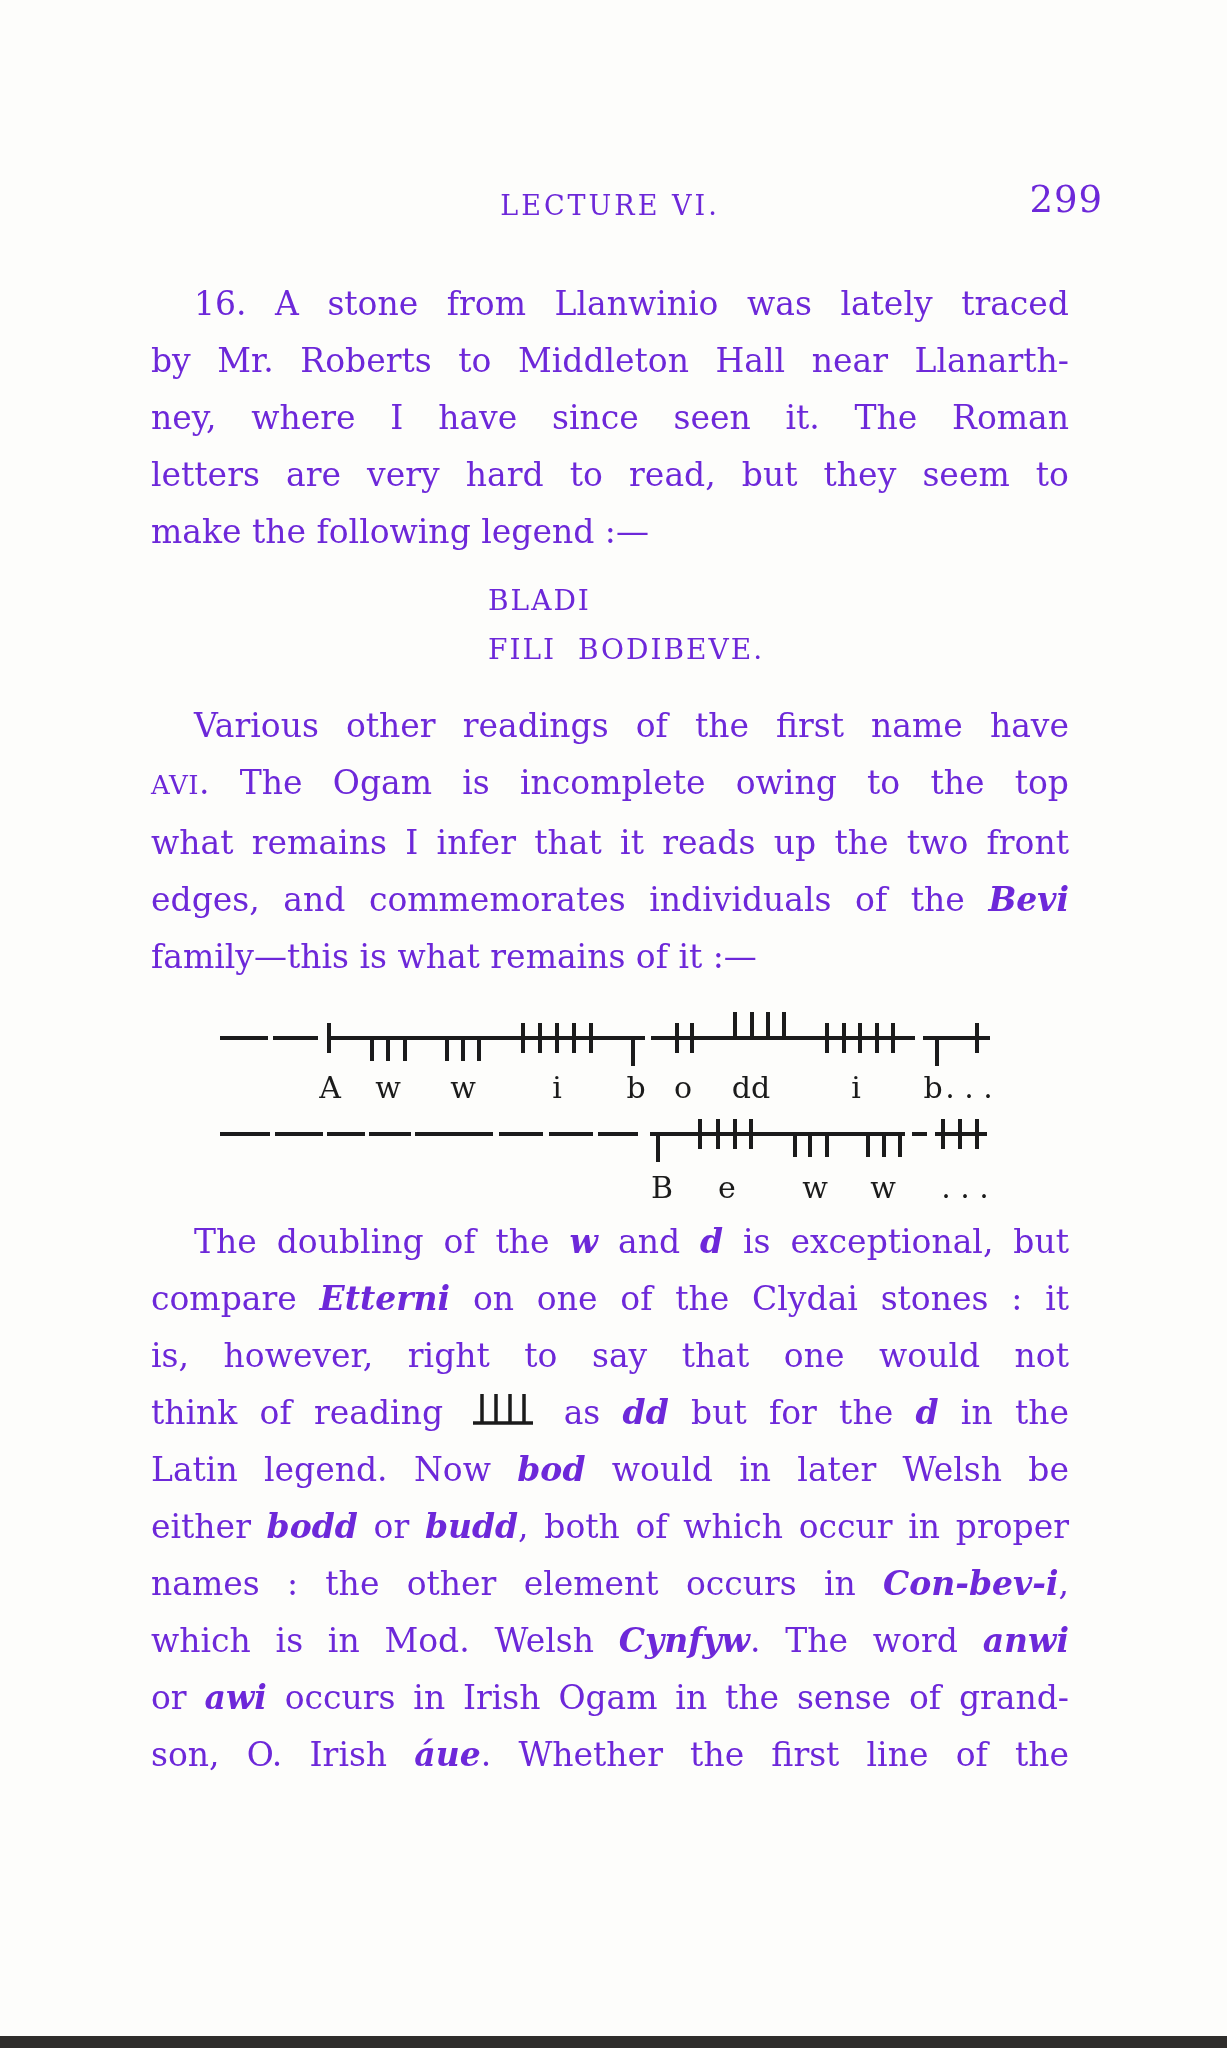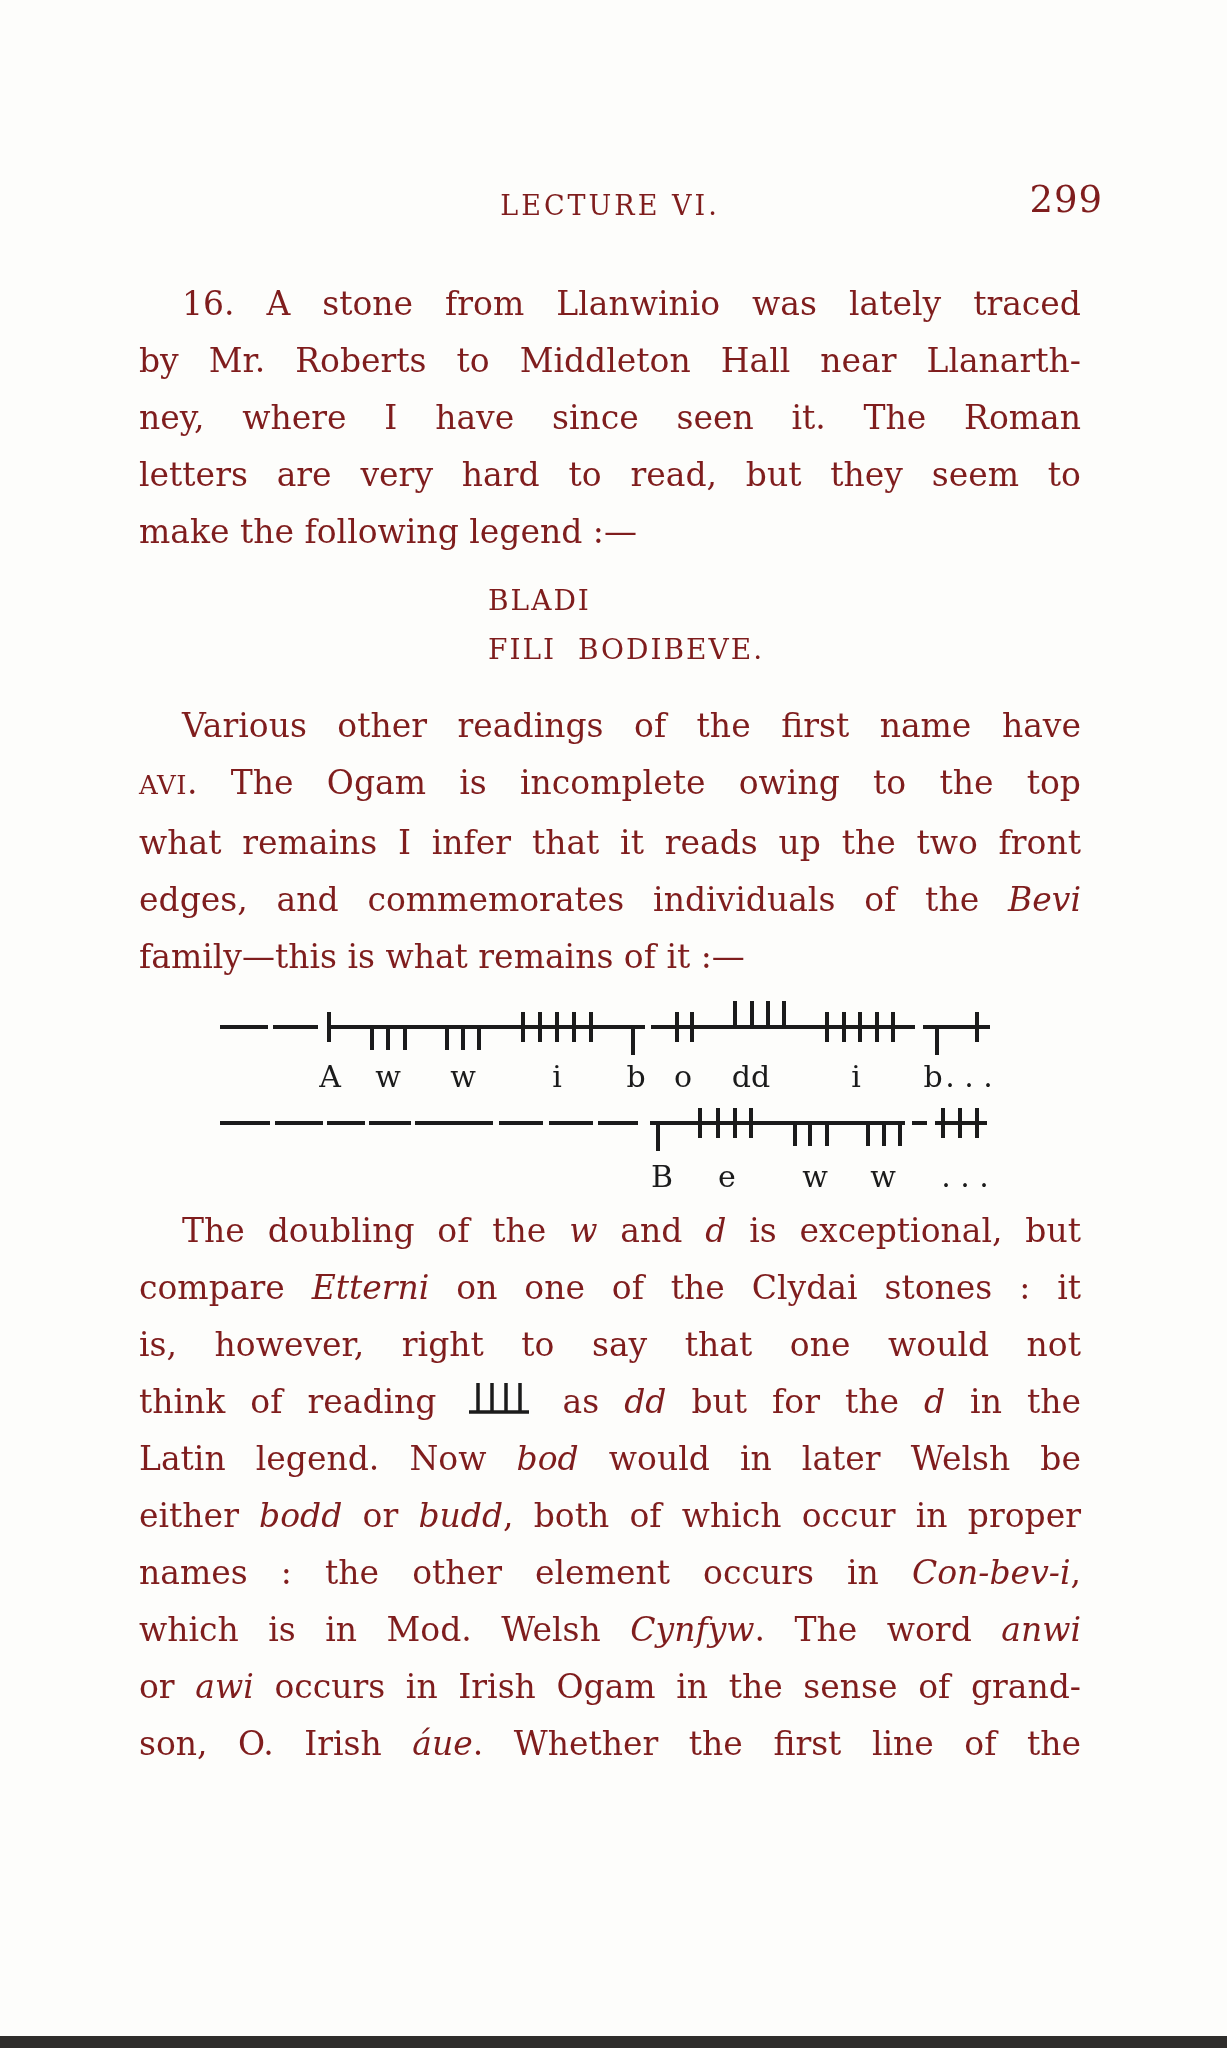--- a/index.html
+++ b/index.html
@@ -4,58 +4,58 @@
 <style>
   html,body{margin:0;padding:0;background:#e8e8e4;}
   .page{
     position:relative;
     width:1227px;height:2048px;
     margin:0 auto;
     background:#fdfdfb;
     box-sizing:border-box;
     padding:186px 142px 0 135px;
     font-family:"DejaVu Serif","Liberation Serif",serif;
-    color:#7f1d1d;
+    color:#6d28d9;
     overflow:hidden;
   }
   .running-header{
     position:relative;
     height:40px;
     line-height:40px;
   }
   .header-title{
     display:block;
     text-align:center;
     font-size:27px;
     letter-spacing:3px;
     white-space:pre;
   }
   .page-number{
     position:absolute;
     right:-18px;top:-6px;
     font-size:37px;
     letter-spacing:1px;
   }
-  .para{margin:4px;}
+  .para{margin:16px;}
   .para .line{
     font-size:33px;
     line-height:57px;
     text-align:justify;
     text-align-last:justify;
     white-space:normal;
   }
   .para .line.left{
     text-align:right;
     text-align-last:left;
   }
   .para .line.indent{text-indent:43px;}
   .para-1{margin-top:49px;}
   .para-2{margin-top:23px;}
   .para-3{margin-top:2px;}
-  .italic{font-style:italic;}
+  .italic{font-style:italic;font-weight:bold;}
   .smallcaps{
     text-transform:uppercase;
     font-size:26px;
     letter-spacing:0.5px;
   }
   .inscription{
     margin-top:16px;
     padding-left:353px;
   }
   .inscription .inscription-line{

